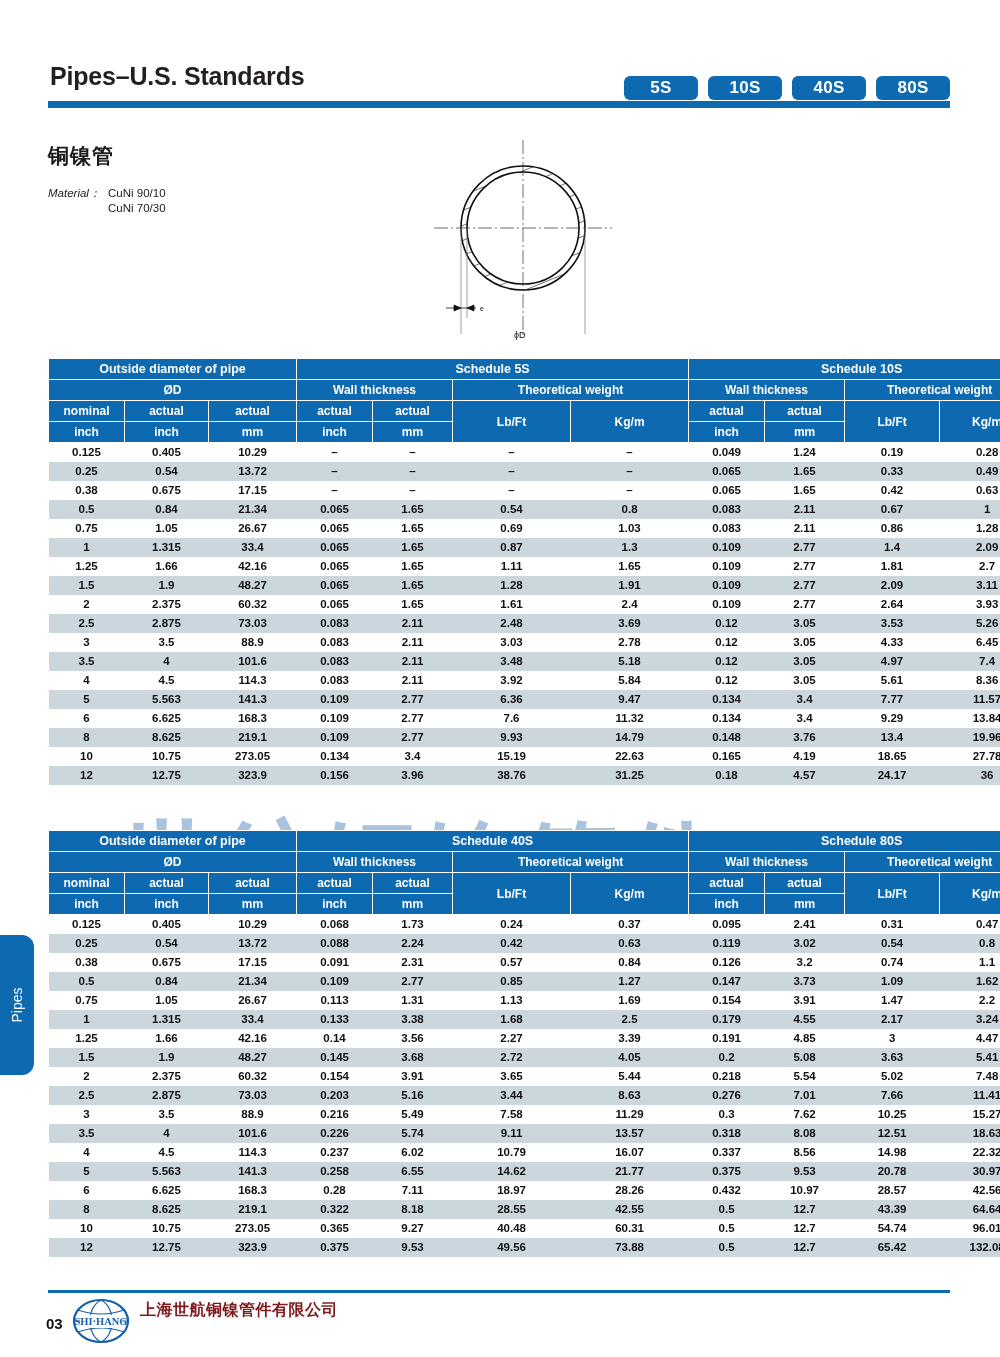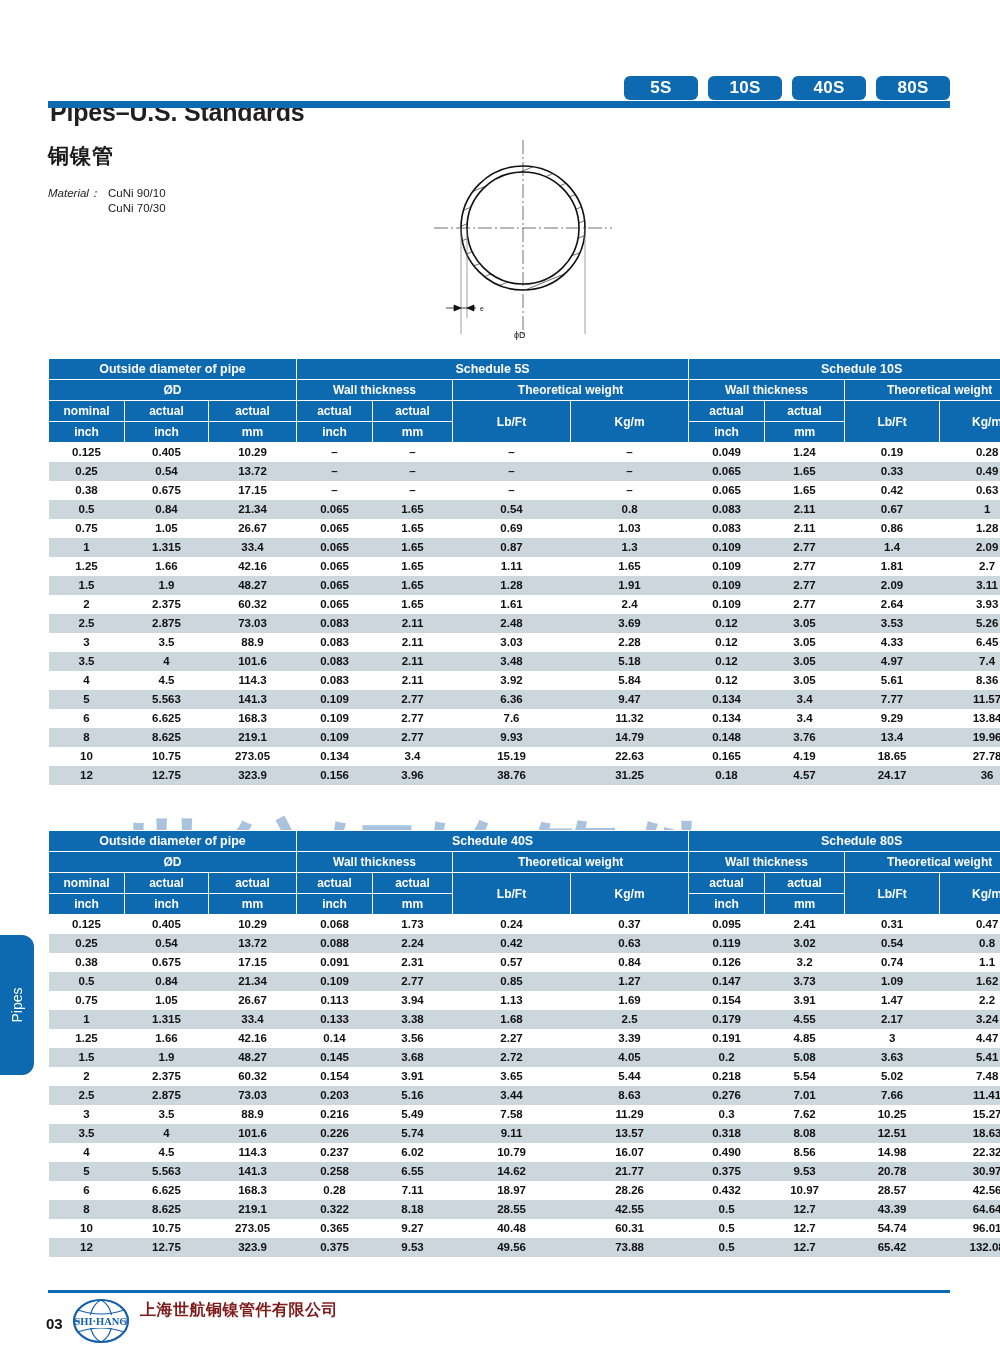--- a/index.html
+++ b/index.html
@@ -14,21 +14,20 @@
     width: 1000px; height: 1357px;
     background: #ffffff;
   }
 
   
   .header { position: absolute; left: 0; top: 0; width: 1000px; height: 130px; }
   .page-title {
     position: absolute; left: 50px; top: 62px;
     font-size: 25px; font-weight: bold; color: #231f20;
     letter-spacing: -0.2px;
-    margin-top: 36px;
   }
   .title-rule {
     position: absolute; left: 48px; top: 101px;
     width: 902px; height: 7px; background: #0d69b0;
   }
   .sched-tabs {
     position: absolute; right: 50px; top: 76px;
     display: flex; gap: 10px;
   }
   .sched-tab {
@@ -405,21 +404,21 @@
             <td>3.53</td>
             <td>5.26</td>
           </tr>
           <tr class="odd">
             <td>3</td>
             <td>3.5</td>
             <td>88.9</td>
             <td>0.083</td>
             <td>2.11</td>
             <td>3.03</td>
-            <td>2.28</td>
+            <td>2.78</td>
             <td>0.12</td>
             <td>3.05</td>
             <td>4.33</td>
             <td>6.45</td>
           </tr>
           <tr class="even">
             <td>3.5</td>
             <td>4</td>
             <td>101.6</td>
             <td>0.083</td>
@@ -617,21 +616,21 @@
             <td>0.147</td>
             <td>3.73</td>
             <td>1.09</td>
             <td>1.62</td>
           </tr>
           <tr class="odd">
             <td>0.75</td>
             <td>1.05</td>
             <td>26.67</td>
             <td>0.113</td>
-            <td>3.94</td>
+            <td>1.31</td>
             <td>1.13</td>
             <td>1.69</td>
             <td>0.154</td>
             <td>3.91</td>
             <td>1.47</td>
             <td>2.2</td>
           </tr>
           <tr class="even">
             <td>1</td>
             <td>1.315</td>
@@ -724,21 +723,21 @@
             <td>18.63</td>
           </tr>
           <tr class="odd">
             <td>4</td>
             <td>4.5</td>
             <td>114.3</td>
             <td>0.237</td>
             <td>6.02</td>
             <td>10.79</td>
             <td>16.07</td>
-            <td>0.490</td>
+            <td>0.337</td>
             <td>8.56</td>
             <td>14.98</td>
             <td>22.32</td>
           </tr>
           <tr class="even">
             <td>5</td>
             <td>5.563</td>
             <td>141.3</td>
             <td>0.258</td>
             <td>6.55</td>

